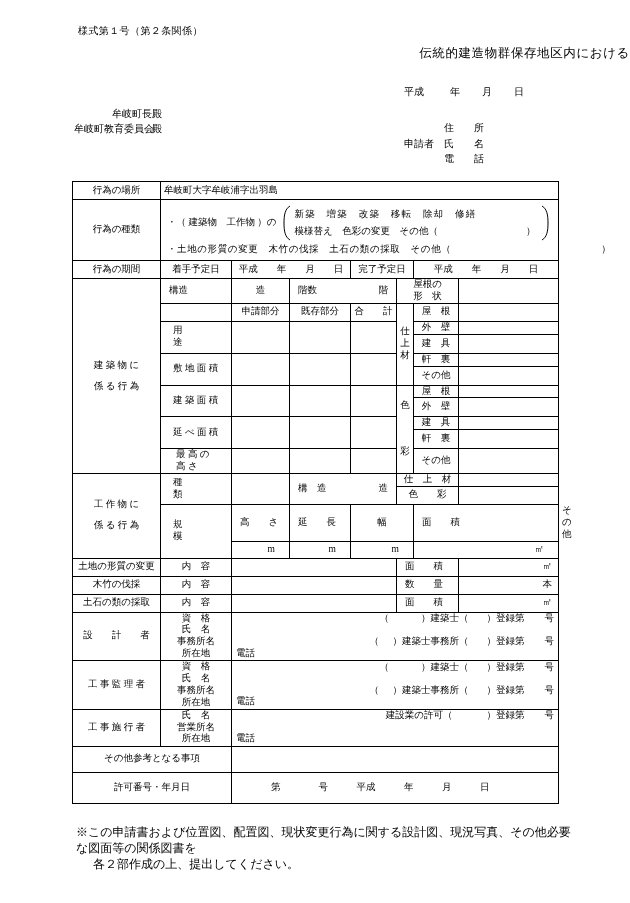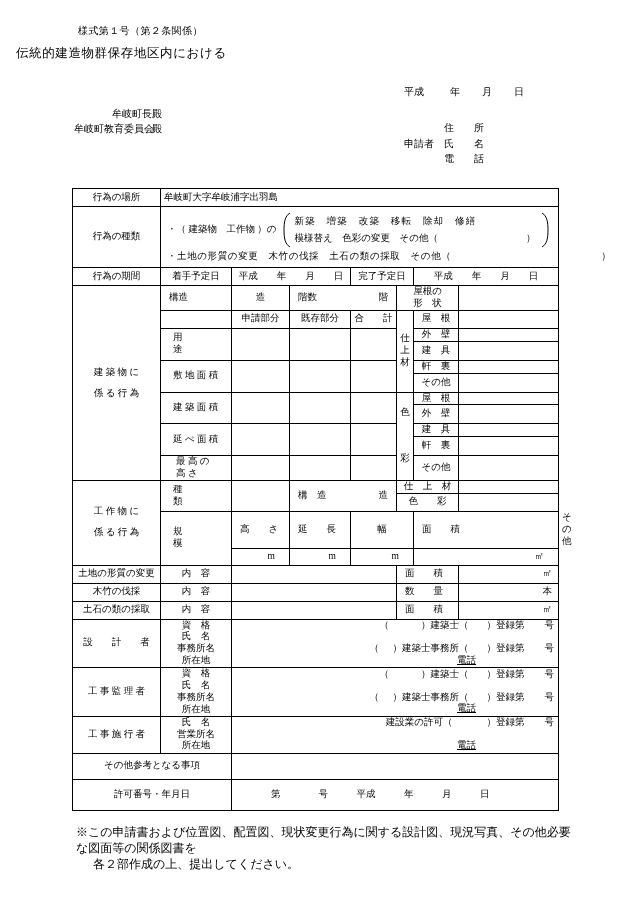--- a/index.html
+++ b/index.html
@@ -30,21 +30,21 @@
     left: 78px;
     top: 24px;
     font-size: 10px;
     letter-spacing: 0.4px;
     white-space: nowrap;
   }
   .title-1 {
     position: absolute;
     left: 0; right: 0;
     top: 45px;
-    text-align: left;
+    text-align: right;
     font-size: 12.5px;
     letter-spacing: 0.6px;
     padding-left: 16px;
   }
   .title-2 {
     position: absolute;
     left: 0; right: 0;
     top: 69px;
     text-align: center;
     font-size: 12.5px;
@@ -91,21 +91,21 @@
   }
   .applicant .fields {
     margin-left: 40px;
   }
   .applicant .fields div { letter-spacing: 5px; }
 
   
   table.form {
     position: absolute;
     left: 72px;
-    top: 188px;
+    top: 181px;
     width: 486px;
     border-collapse: collapse;
     table-layout: fixed;
     font-size: 9.5px;
   }
   table.form td {
     border: 1px solid #000;
     padding: 0 3px;
     vertical-align: middle;
     line-height: 1.25;
@@ -183,23 +183,22 @@
     top: 0;
     white-space: nowrap;
   }
   .pb-mid {
     position: absolute;
     left: 42%;
     top: 0;
     white-space: nowrap;
   }
   .pb-center {
-    text-align: right;
-    white-space: nowrap;
-    text-decoration: underline;
+    text-align: left;
+    white-space: nowrap;
   }
 
   .footer-note {
     position: absolute;
     left: 76px;
     top: 824px;
     width: 500px;
     font-size: 12px;
     line-height: 16px;
   }

